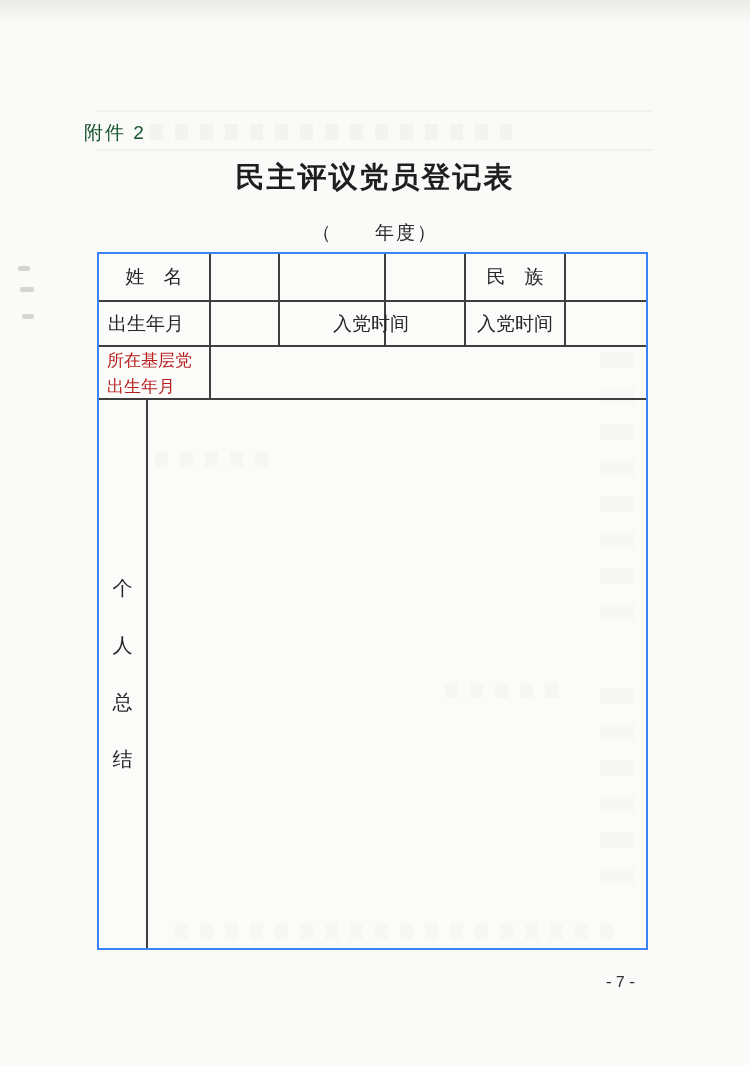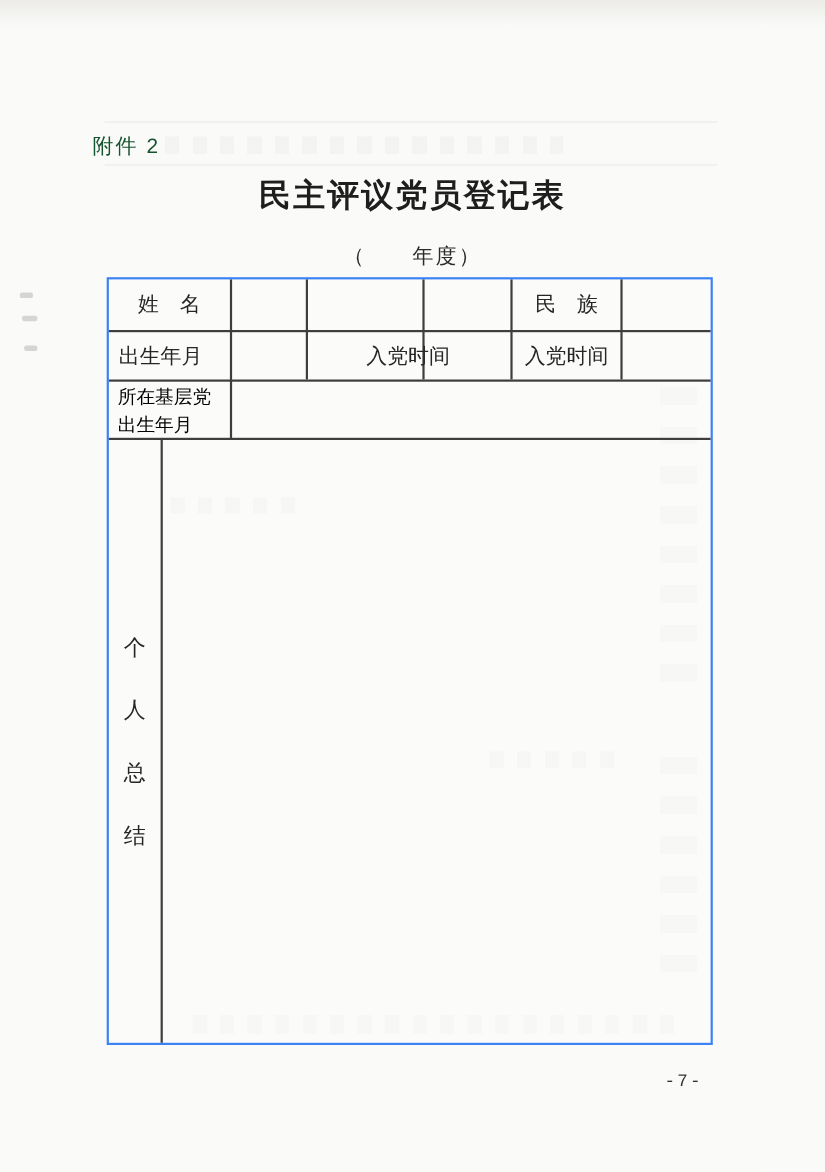--- a/index.html
+++ b/index.html
@@ -59,21 +59,21 @@
     background: rgba(255,255,255,.25);
   }
   .hline { position: absolute; left: 0; width: 100%; height: 2px; background: #3e3e3e; }
   .vline { position: absolute; width: 2px; background: #3e3e3e; }
   .cell {
     position: absolute; display: flex; align-items: center; justify-content: center;
     font-size: 19px; color: #262626;
   }
   .org-label {
     position: absolute; display: block;
-    font-size: 17px; line-height: 26px; color: #000000;
+    font-size: 17px; line-height: 26px; color: #b91c1c;
     padding: 1px 0 0 8px; box-sizing: border-box;
   }
   .summary-label {
     position: absolute; display: flex; flex-direction: column;
     align-items: center; justify-content: center; gap: 30px;
     font-size: 20px; color: #262626;
   }
   .value-cell { position: absolute; }
 
   .page-number {

